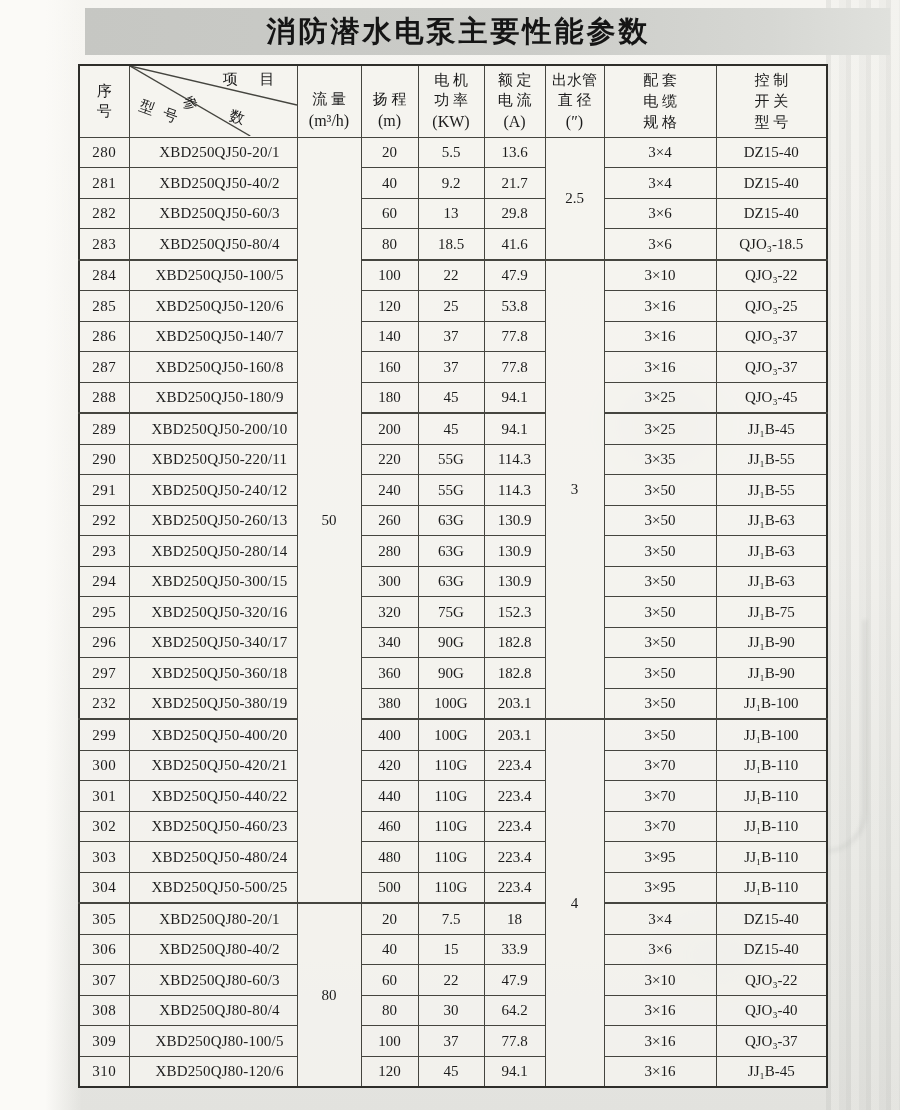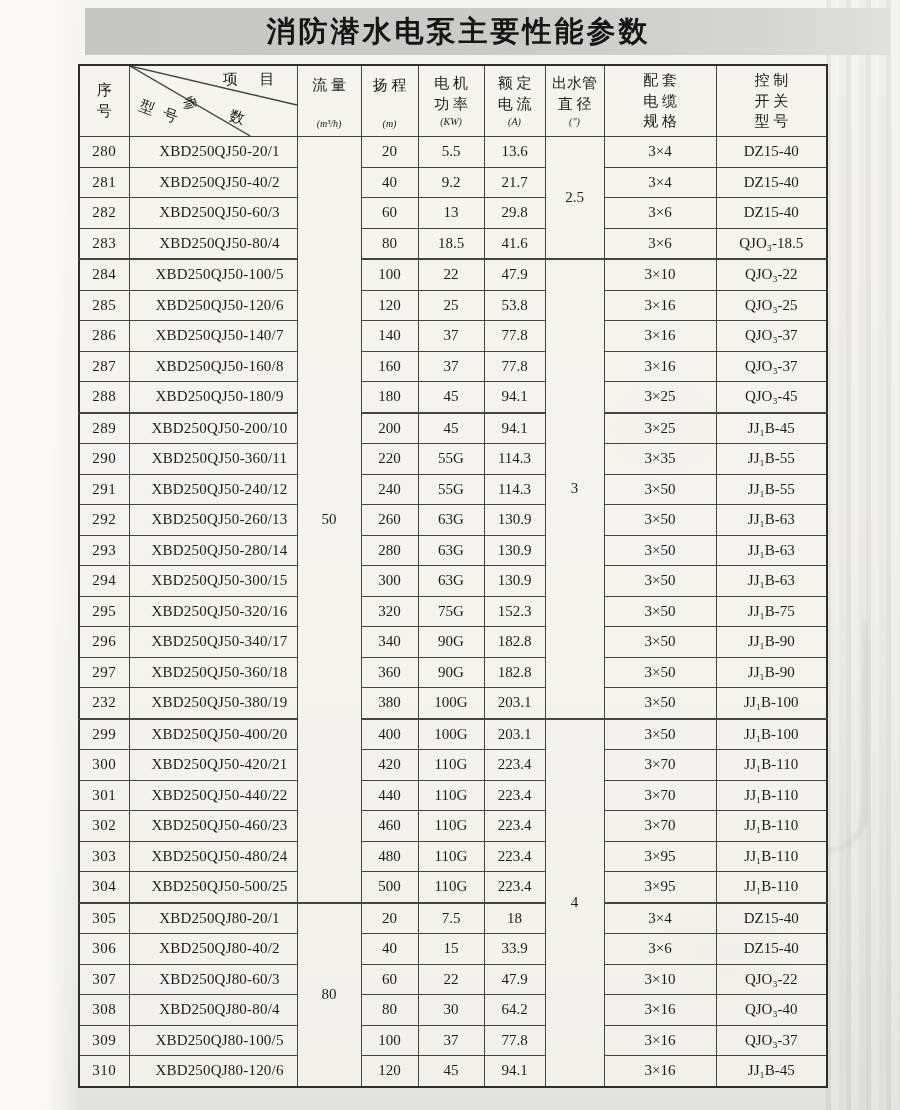--- a/index.html
+++ b/index.html
@@ -29,23 +29,23 @@
 
   table.spec{position:absolute;left:78px;top:64px;width:748px;
     border-collapse:collapse;table-layout:fixed;
     border:2px solid #2e2e2a;background:transparent;}
   table.spec th,table.spec td{
     border:1px solid #45453f;padding:0;text-align:center;vertical-align:middle;
     background:rgba(244,243,239,.85);font-weight:normal;overflow:hidden;white-space:nowrap;}
   table.spec th{height:70px;font-size:15px;line-height:1.25;}
   table.spec td{height:29.5px;font-size:15px;}
   tr.thick-top td{border-top-width:2px;margin-left:18px;}
-  th .unit{font-size:10px;letter-spacing:0;font-style:italic;}
+  th .unit{font-size:16px;letter-spacing:0;}
   .hstack{display:flex;flex-direction:column;justify-content:center;gap:2px;height:100%;}
-  .hstack.spread{justify-content:space-between;padding:10px 0 6px 0;box-sizing:border-box;}
+  .hstack.spread{justify-content:space-between;padding:24px 0 6px 0;box-sizing:border-box;}
   .c-model{text-align:left;padding-left:13px !important;letter-spacing:.2px;}
   .c-serial{letter-spacing:.5px;}
   .diag-cell{position:relative;height:70px;}
   .diag-cell svg{position:absolute;left:0;top:0;width:100%;height:100%;}
   .diag-top{position:absolute;right:13px;top:4px;letter-spacing:9px;}
   .diag-mid{position:absolute;left:56px;top:26px;letter-spacing:15px;transform:rotate(17deg);transform-origin:left top;}
   .diag-bot{position:absolute;left:13px;top:30px;letter-spacing:3px;transform:rotate(20deg);transform-origin:left top;}
 </style>
 </head>
 <body>
@@ -229,21 +229,21 @@
         <td class="c-serial">289</td>
         <td class="c-model">XBD250QJ50-200/10</td>
         <td>200</td>
         <td>45</td>
         <td>94.1</td>
         <td class="c-cable">3×25</td>
         <td class="c-switch">JJ₁B-45</td>
       </tr>
       <tr>
         <td class="c-serial">290</td>
-        <td class="c-model">XBD250QJ50-360/11</td>
+        <td class="c-model">XBD250QJ50-220/11</td>
         <td>220</td>
         <td>55G</td>
         <td>114.3</td>
         <td class="c-cable">3×35</td>
         <td class="c-switch">JJ₁B-55</td>
       </tr>
       <tr>
         <td class="c-serial">291</td>
         <td class="c-model">XBD250QJ50-240/12</td>
         <td>240</td>

